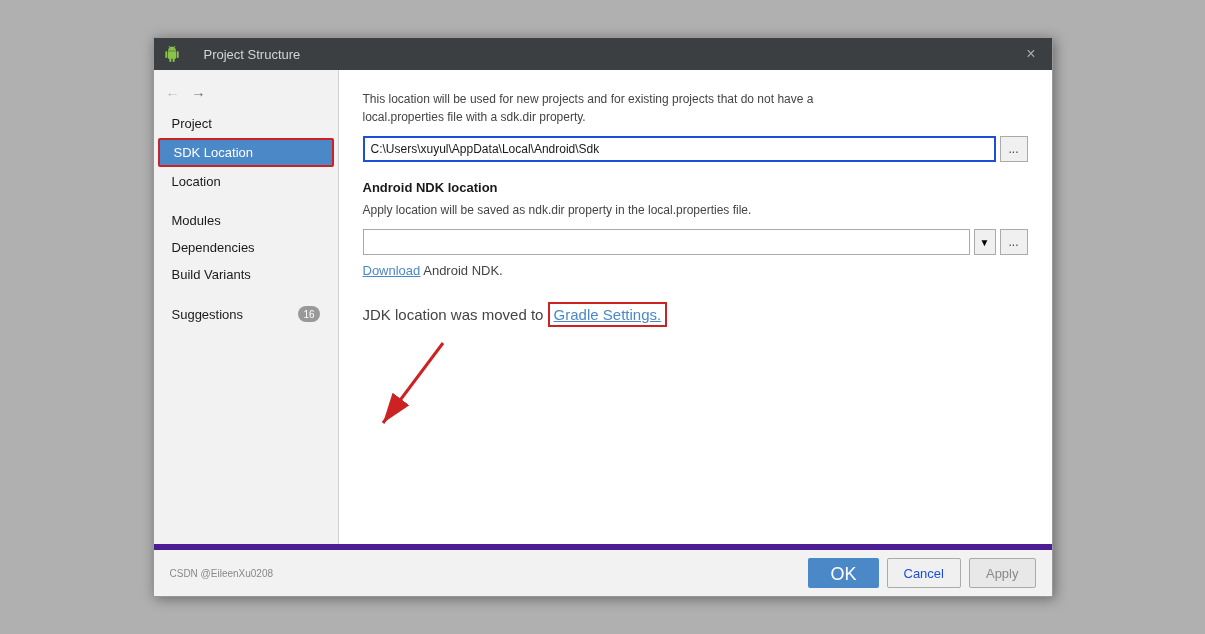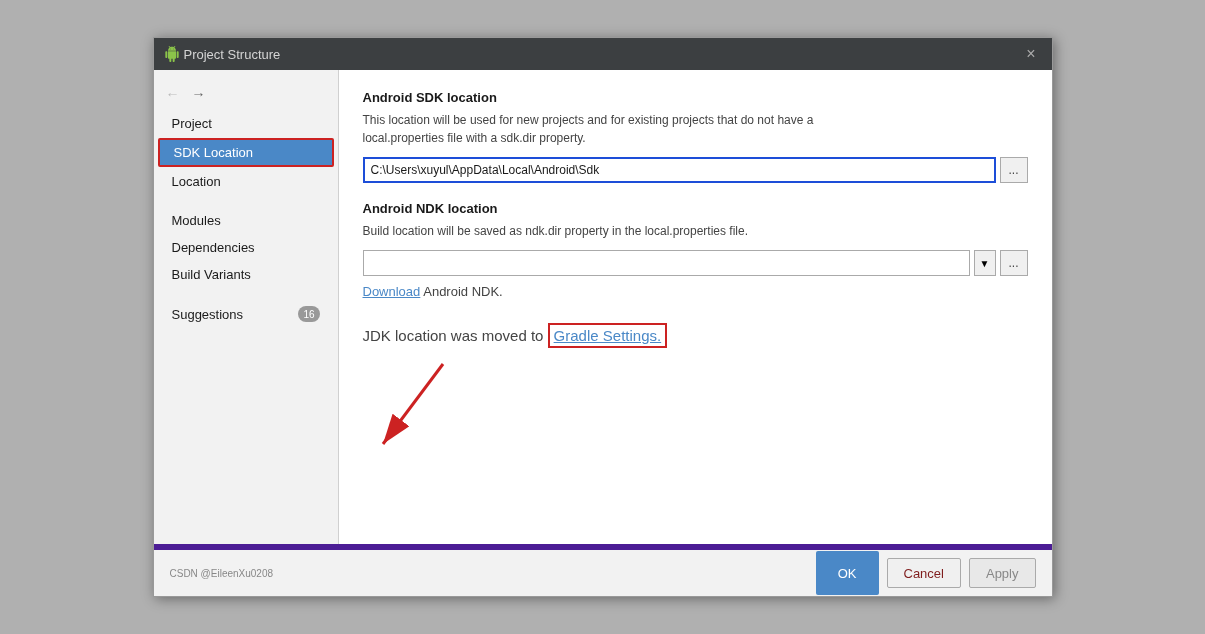--- a/index.html
+++ b/index.html
@@ -28,21 +28,21 @@
       color: #d0d0d0;
       padding: 6px 10px;
       display: flex;
       align-items: center;
       justify-content: space-between;
       height: 32px;
     }
     .title-bar-left {
       display: flex;
       align-items: center;
-      gap: 4px;
+      gap: 24px;
     }
     .android-icon {
       width: 16px;
       height: 16px;
     }
     .title-bar-title {
       font-size: 13px;
       color: #d4d4d4;
     }
     .close-btn {
@@ -222,28 +222,28 @@
     .footer-note {
       font-size: 10px;
       color: #888;
       margin-right: auto;
     }
     .btn-ok {
       background: #4a88c7;
       color: #fff;
       border: none;
       padding: 6px 22px;
-      font-size: 13px;
-      cursor: pointer;
-      border-radius: 2px;
-      height: 44px;
+      font-size: 18px;
+      cursor: pointer;
+      border-radius: 2px;
+      height: 30px;
     }
     .btn-cancel {
       background: #f0f0f0;
-      color: #7f1d1d;
+      color: #1d4ed8;
       border: 1px solid #aaa;
       padding: 6px 16px;
       font-size: 13px;
       cursor: pointer;
       border-radius: 2px;
       height: 30px;
     }
     .btn-apply {
       background: #e8e8e8;
       color: #888;
@@ -311,31 +311,30 @@
       <div class="sidebar-item">
         <div class="sidebar-item-label-row">
           <span>Suggestions</span>
           <span class="sidebar-badge">16</span>
         </div>
       </div>
     </div>
 
     <div class="content">
 
-      <div class="section-title">Android SDK location</div>
       <div class="section-desc" style="white-space:pre-line;">This location will be used for new projects and for existing projects that do not have a
 local.properties file with a sdk.dir property.</div>
       <div class="sdk-input-row">
         <input type="text" class="sdk-input" value="C:\Users\xuyul\AppData\Local\Android\Sdk" style="">
         <button class="browse-btn">...</button>
       </div>
 
       <div class="ndk-section">
         <div class="section-title">Android NDK location</div>
-        <div class="section-desc">Build location will be saved as ndk.dir property in the local.properties file.</div>
+        <div class="section-desc">Apply location will be saved as ndk.dir property in the local.properties file.</div>
         <div class="ndk-input-row">
           <input type="text" class="ndk-input" value="" style="">
           <button class="ndk-dropdown-btn">▼</button>
           <button class="browse-btn">...</button>
         </div>
         <div>
           <a class="download-link">Download</a>
           <span class="download-text"> Android NDK.</span>
         </div>
       </div>

